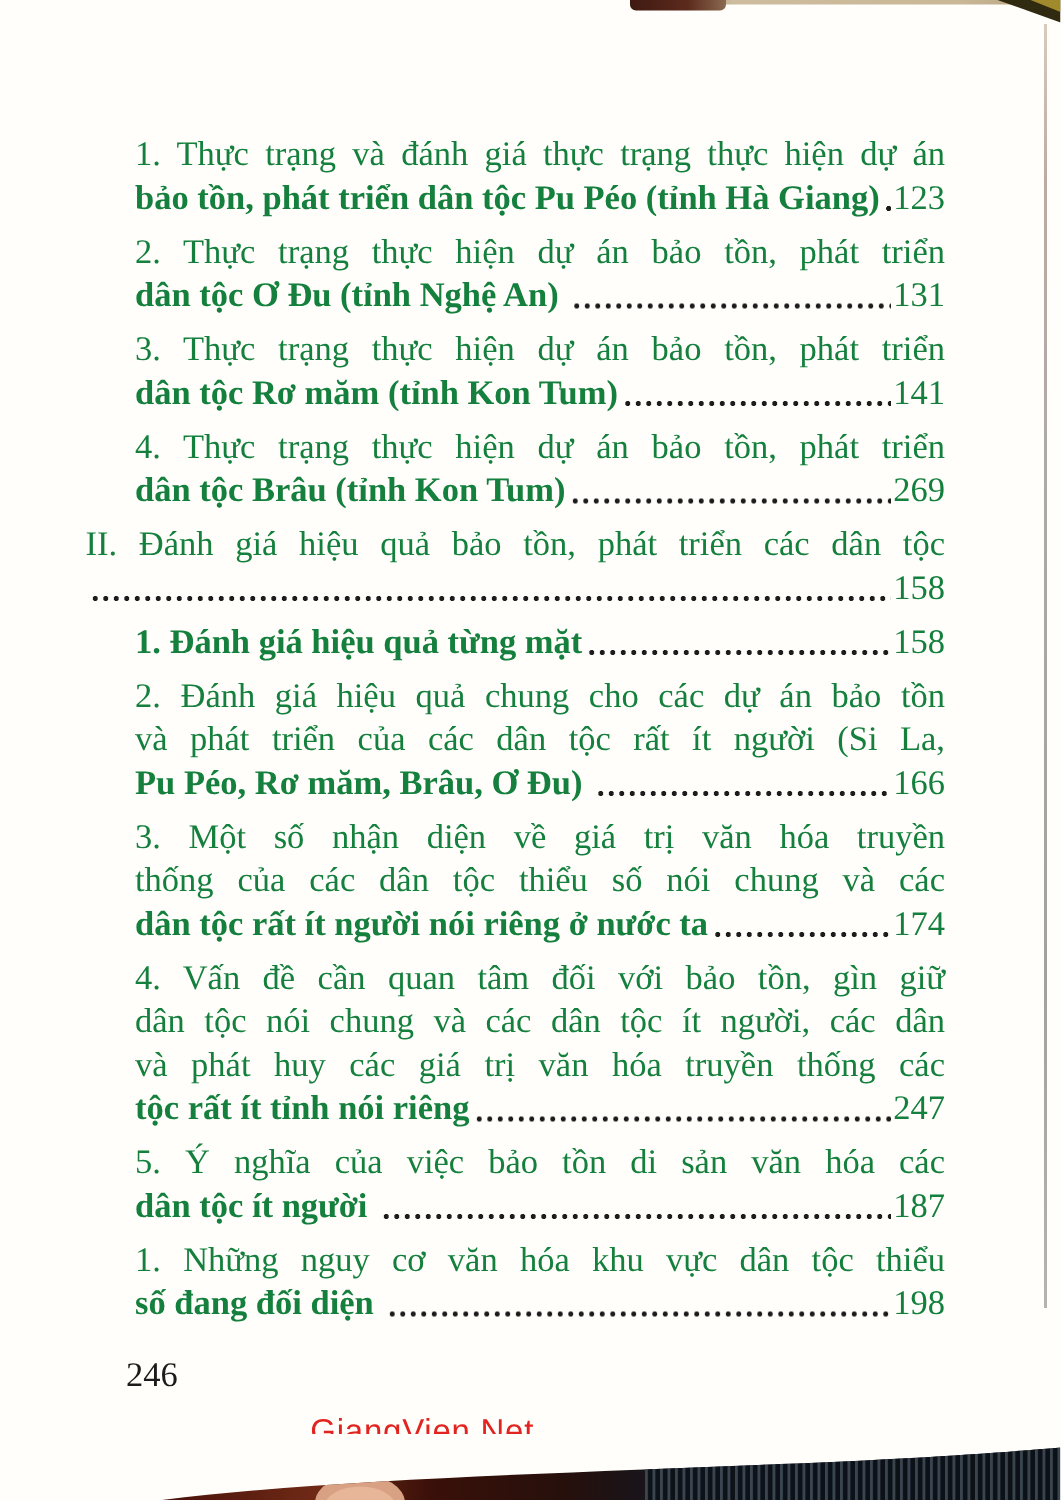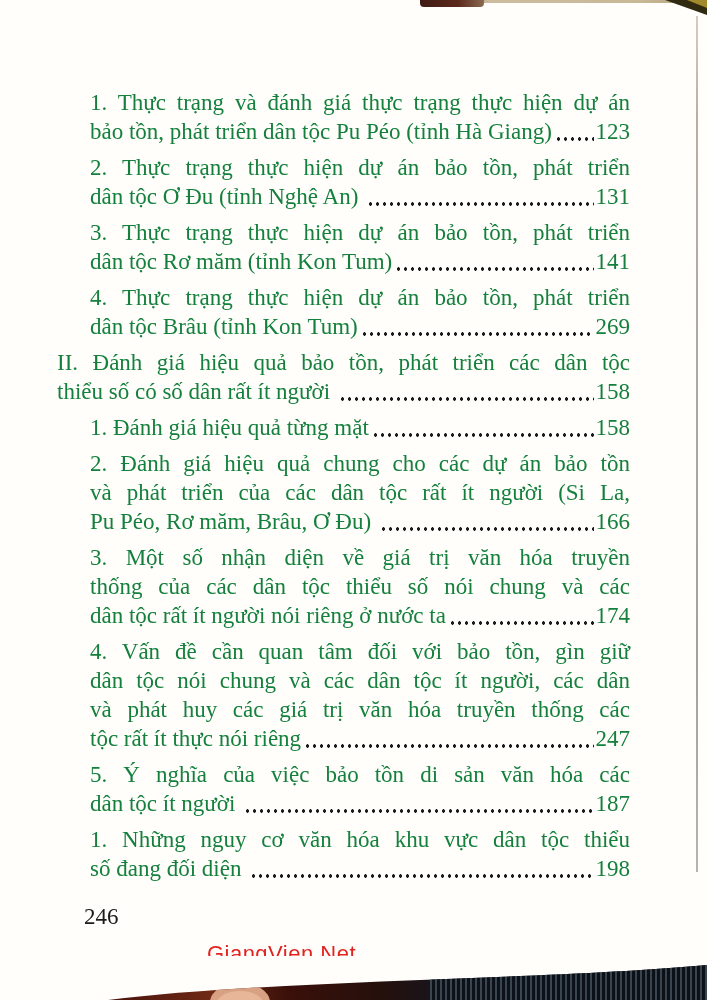--- a/index.html
+++ b/index.html
@@ -18,21 +18,21 @@
   .corner-wedge-gold{position:absolute;right:0;top:0;width:0;height:0;
     border-top:8px solid #a08a2c;border-left:20px solid transparent;}
   .right-edge-line{position:absolute;left:696px;top:16px;width:2px;height:856px;
     background:linear-gradient(#c4ae9c,#9b7d72 12%,#7c7c7c 40%,#6f6f6f 75%,#8c8c8c);opacity:.65;}
   
   .toc{position:absolute;left:57px;top:88px;width:573px;color:#15803d;}
   .entry{font-size:23px;line-height:29px;margin-bottom:7px;}
   .entry.item{padding-left:33px;}
   .line.full{text-align:justify;text-align-last:justify;}
   .line.last{display:flex;}
-  .line.last .t{white-space:pre;}
+  .line.last .t{white-space:pre;font-weight:bold;}
   .dots{flex:1;align-self:flex-end;height:6px;margin:0 2px 4px 3px;
     background-image:radial-gradient(circle,#1c1c1c 1.55px,transparent 1.9px);
     background-size:7px 6px;background-position:left center;background-repeat:repeat-x;}
   .pg{white-space:pre;}
   
   .folio{position:absolute;left:84px;top:904px;font-size:23px;color:#1b1b1b;}
   .watermark{position:absolute;left:0;top:941px;width:563px;text-align:center;
     font-family:"Liberation Sans", sans-serif;font-size:22px;color:#e22420;letter-spacing:.5px;}
   
   .bottom-strip{position:absolute;left:0;bottom:0;width:707px;height:44px;}
@@ -77,21 +77,20 @@
         <div class="line full">4. Thực trạng thực hiện dự án bảo tồn, phát triển</div>
         <div class="line last">
           <span class="t">dân tộc Brâu (tỉnh Kon Tum)</span>
           <span class="dots"></span>
           <span class="pg">269</span>
         </div>
       </div>
       <div class="entry section">
         <div class="line full">II. Đánh giá hiệu quả bảo tồn, phát triển các dân tộc</div>
         <div class="line last">
-          <span class="t">thiểu số có số dân rất ít người </span>
           <span class="dots"></span>
           <span class="pg">158</span>
         </div>
       </div>
       <div class="entry item">
         <div class="line last">
           <span class="t">1. Đánh giá hiệu quả từng mặt</span>
           <span class="dots"></span>
           <span class="pg">158</span>
         </div>
@@ -112,21 +111,21 @@
           <span class="t">dân tộc rất ít người nói riêng ở nước ta</span>
           <span class="dots"></span>
           <span class="pg">174</span>
         </div>
       </div>
       <div class="entry item">
         <div class="line full">4. Vấn đề cần quan tâm đối với bảo tồn, gìn giữ</div>
         <div class="line full">dân tộc nói chung và các dân tộc ít người, các dân</div>
         <div class="line full">và phát huy các giá trị văn hóa truyền thống các</div>
         <div class="line last">
-          <span class="t">tộc rất ít thực nói riêng</span>
+          <span class="t">tộc rất ít tỉnh nói riêng</span>
           <span class="dots"></span>
           <span class="pg">247</span>
         </div>
       </div>
       <div class="entry item">
         <div class="line full">5. Ý nghĩa của việc bảo tồn di sản văn hóa các</div>
         <div class="line last">
           <span class="t">dân tộc ít người </span>
           <span class="dots"></span>
           <span class="pg">187</span>

